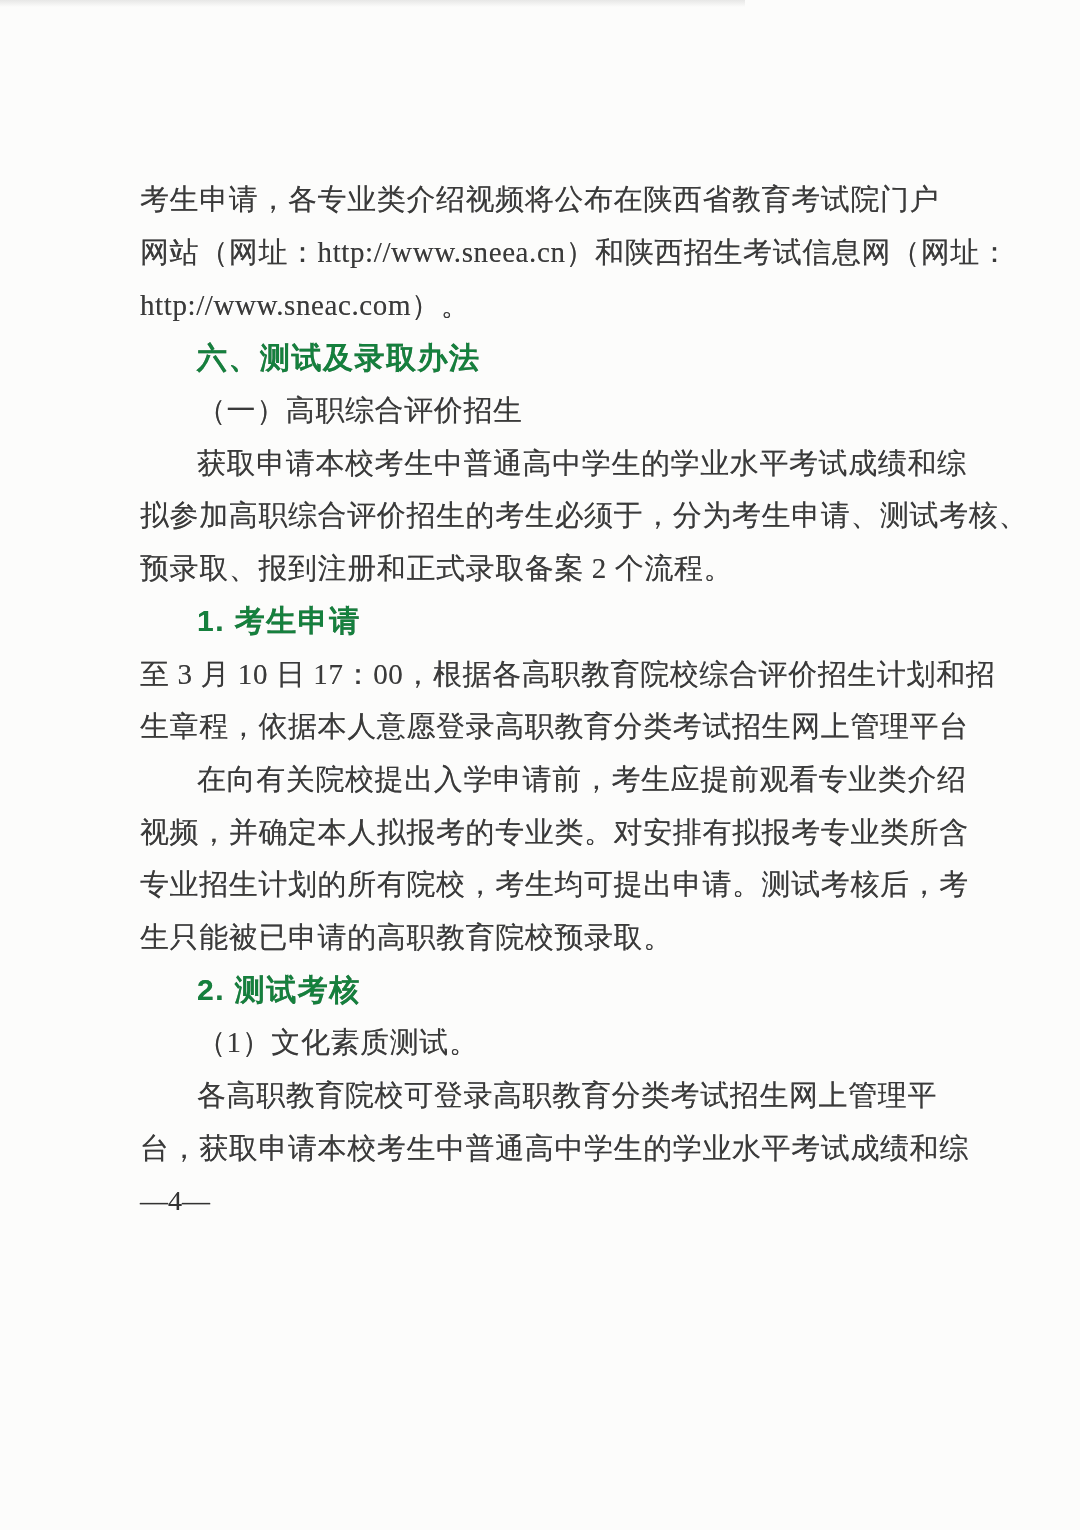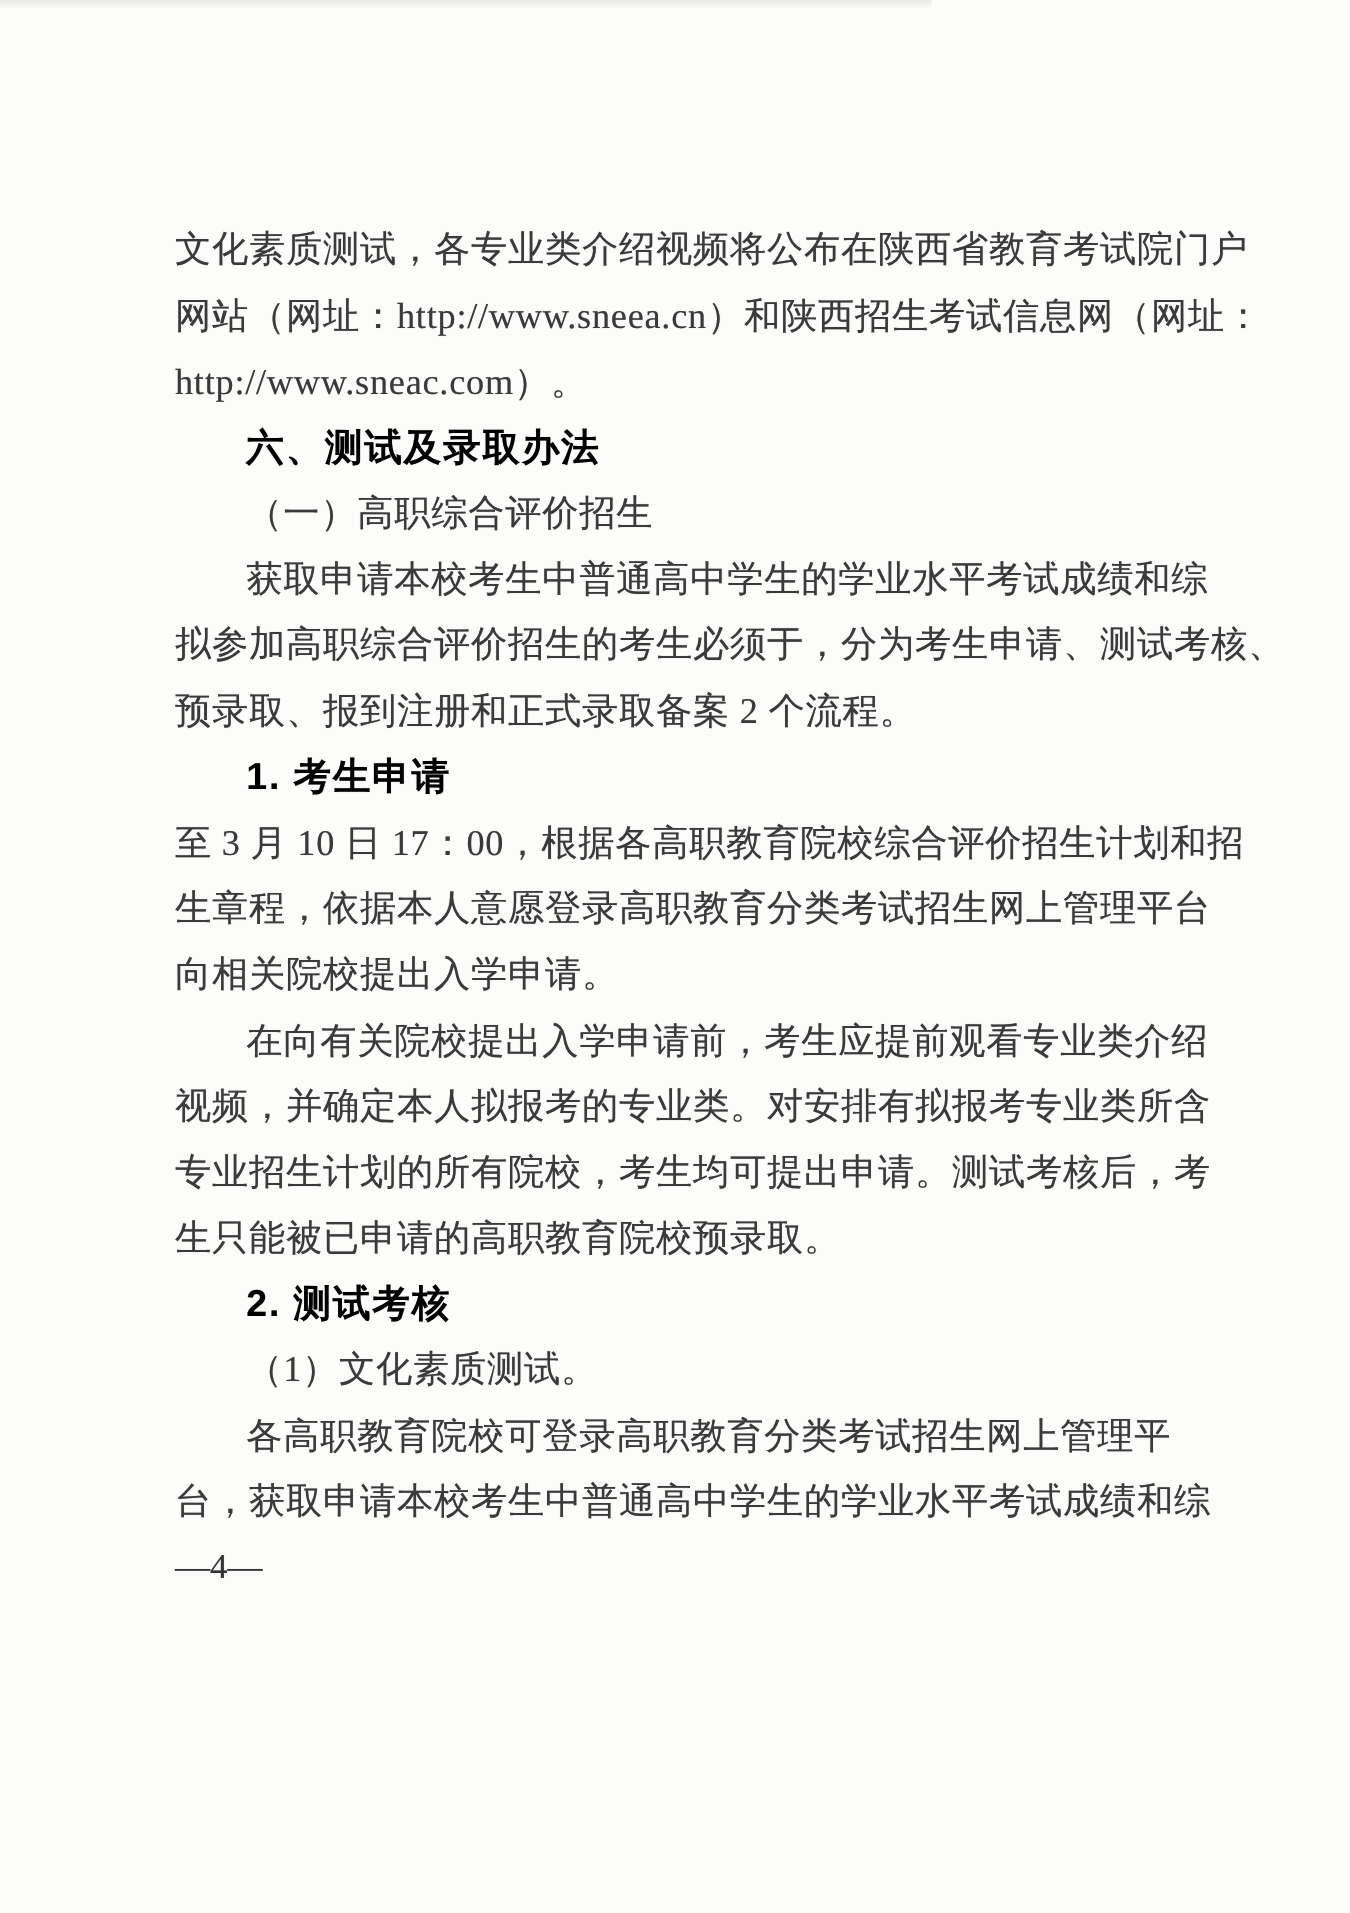--- a/index.html
+++ b/index.html
@@ -39,55 +39,54 @@
     letter-spacing: 0.6px;
     text-shadow: 0 0 0.6px rgba(58,58,58,0.55);
   }
   .indent {
     padding-left: 57px;
   }
   .heading {
     font-family: "Liberation Sans", "DejaVu Sans", sans-serif;
     font-weight: bold;
     font-size: 30px;
-    color: #000000;
+    color: #15803d;
     letter-spacing: 1.5px;
   }
   .footer-line {
     font-size: 28px;
     letter-spacing: 0px;
     color: #333333;
   }
 </style>
 </head>
 <body>
 
 <div class="page">
 
   <div class="scan-edge"></div>
 
   <div class="text-block">
 
-    <div class="line">文化素质测试，各专业类介绍视频将公布在陕西省教育考试院门户</div>
+    <div class="line">考生申请，各专业类介绍视频将公布在陕西省教育考试院门户</div>
     <div class="line">网站（网址：http://www.sneea.cn）和陕西招生考试信息网（网址：</div>
     <div class="line">http://www.sneac.com）。</div>
 
     <div class="line heading indent">六、测试及录取办法</div>
 
     <div class="line indent">（一）高职综合评价招生</div>
 
     <div class="line indent">获取申请本校考生中普通高中学生的学业水平考试成绩和综</div>
     <div class="line">拟参加高职综合评价招生的考生必须于，分为考生申请、测试考核、</div>
     <div class="line">预录取、报到注册和正式录取备案 2 个流程。</div>
 
     <div class="line heading indent">1.  考生申请</div>
 
     <div class="line">至 3 月 10 日 17：00，根据各高职教育院校综合评价招生计划和招</div>
     <div class="line">生章程，依据本人意愿登录高职教育分类考试招生网上管理平台</div>
-    <div class="line">向相关院校提出入学申请。</div>
 
     <div class="line indent">在向有关院校提出入学申请前，考生应提前观看专业类介绍</div>
     <div class="line">视频，并确定本人拟报考的专业类。对安排有拟报考专业类所含</div>
     <div class="line">专业招生计划的所有院校，考生均可提出申请。测试考核后，考</div>
     <div class="line">生只能被已申请的高职教育院校预录取。</div>
 
     <div class="line heading indent">2.  测试考核</div>
 
     <div class="line indent">（1）文化素质测试。</div>
 

